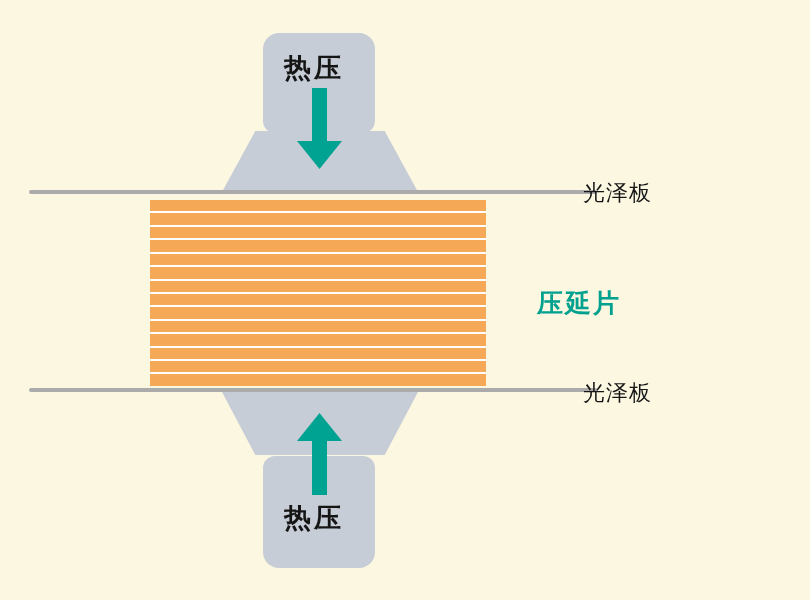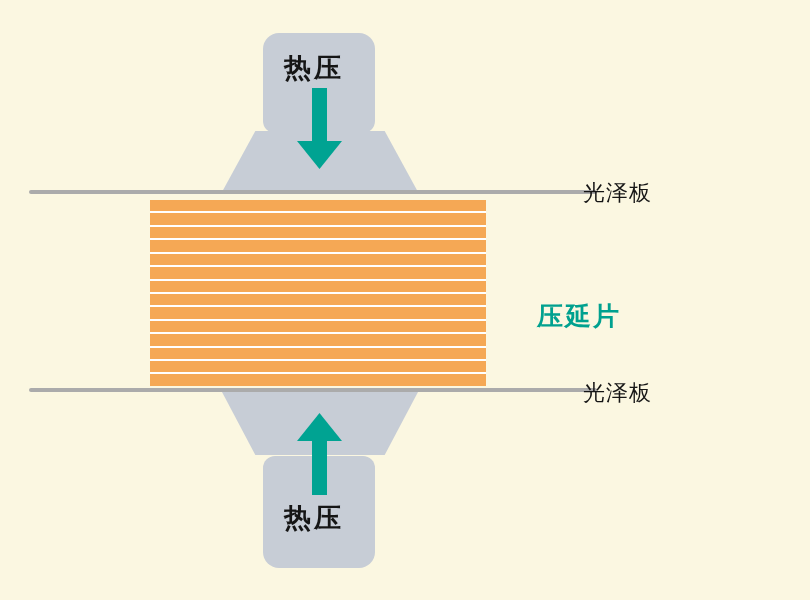--- a/index.html
+++ b/index.html
@@ -116,21 +116,21 @@
     gap: 2px;
     z-index: 2;
   }
   .stripe {
     flex: 1 1 auto;
     background: var(--stripe, #F5A855);
   }
 
   .stack-label {
     position: absolute;
-    left: 537px; top: 299px;
+    left: 537px; top: 286px;
     color: var(--teal-text, #00A18F);
     font-size: 26px;
     font-weight: 700;
     letter-spacing: 2px;
     z-index: 3;
     white-space: nowrap;
   }
 </style>
 </head>
 <body>

